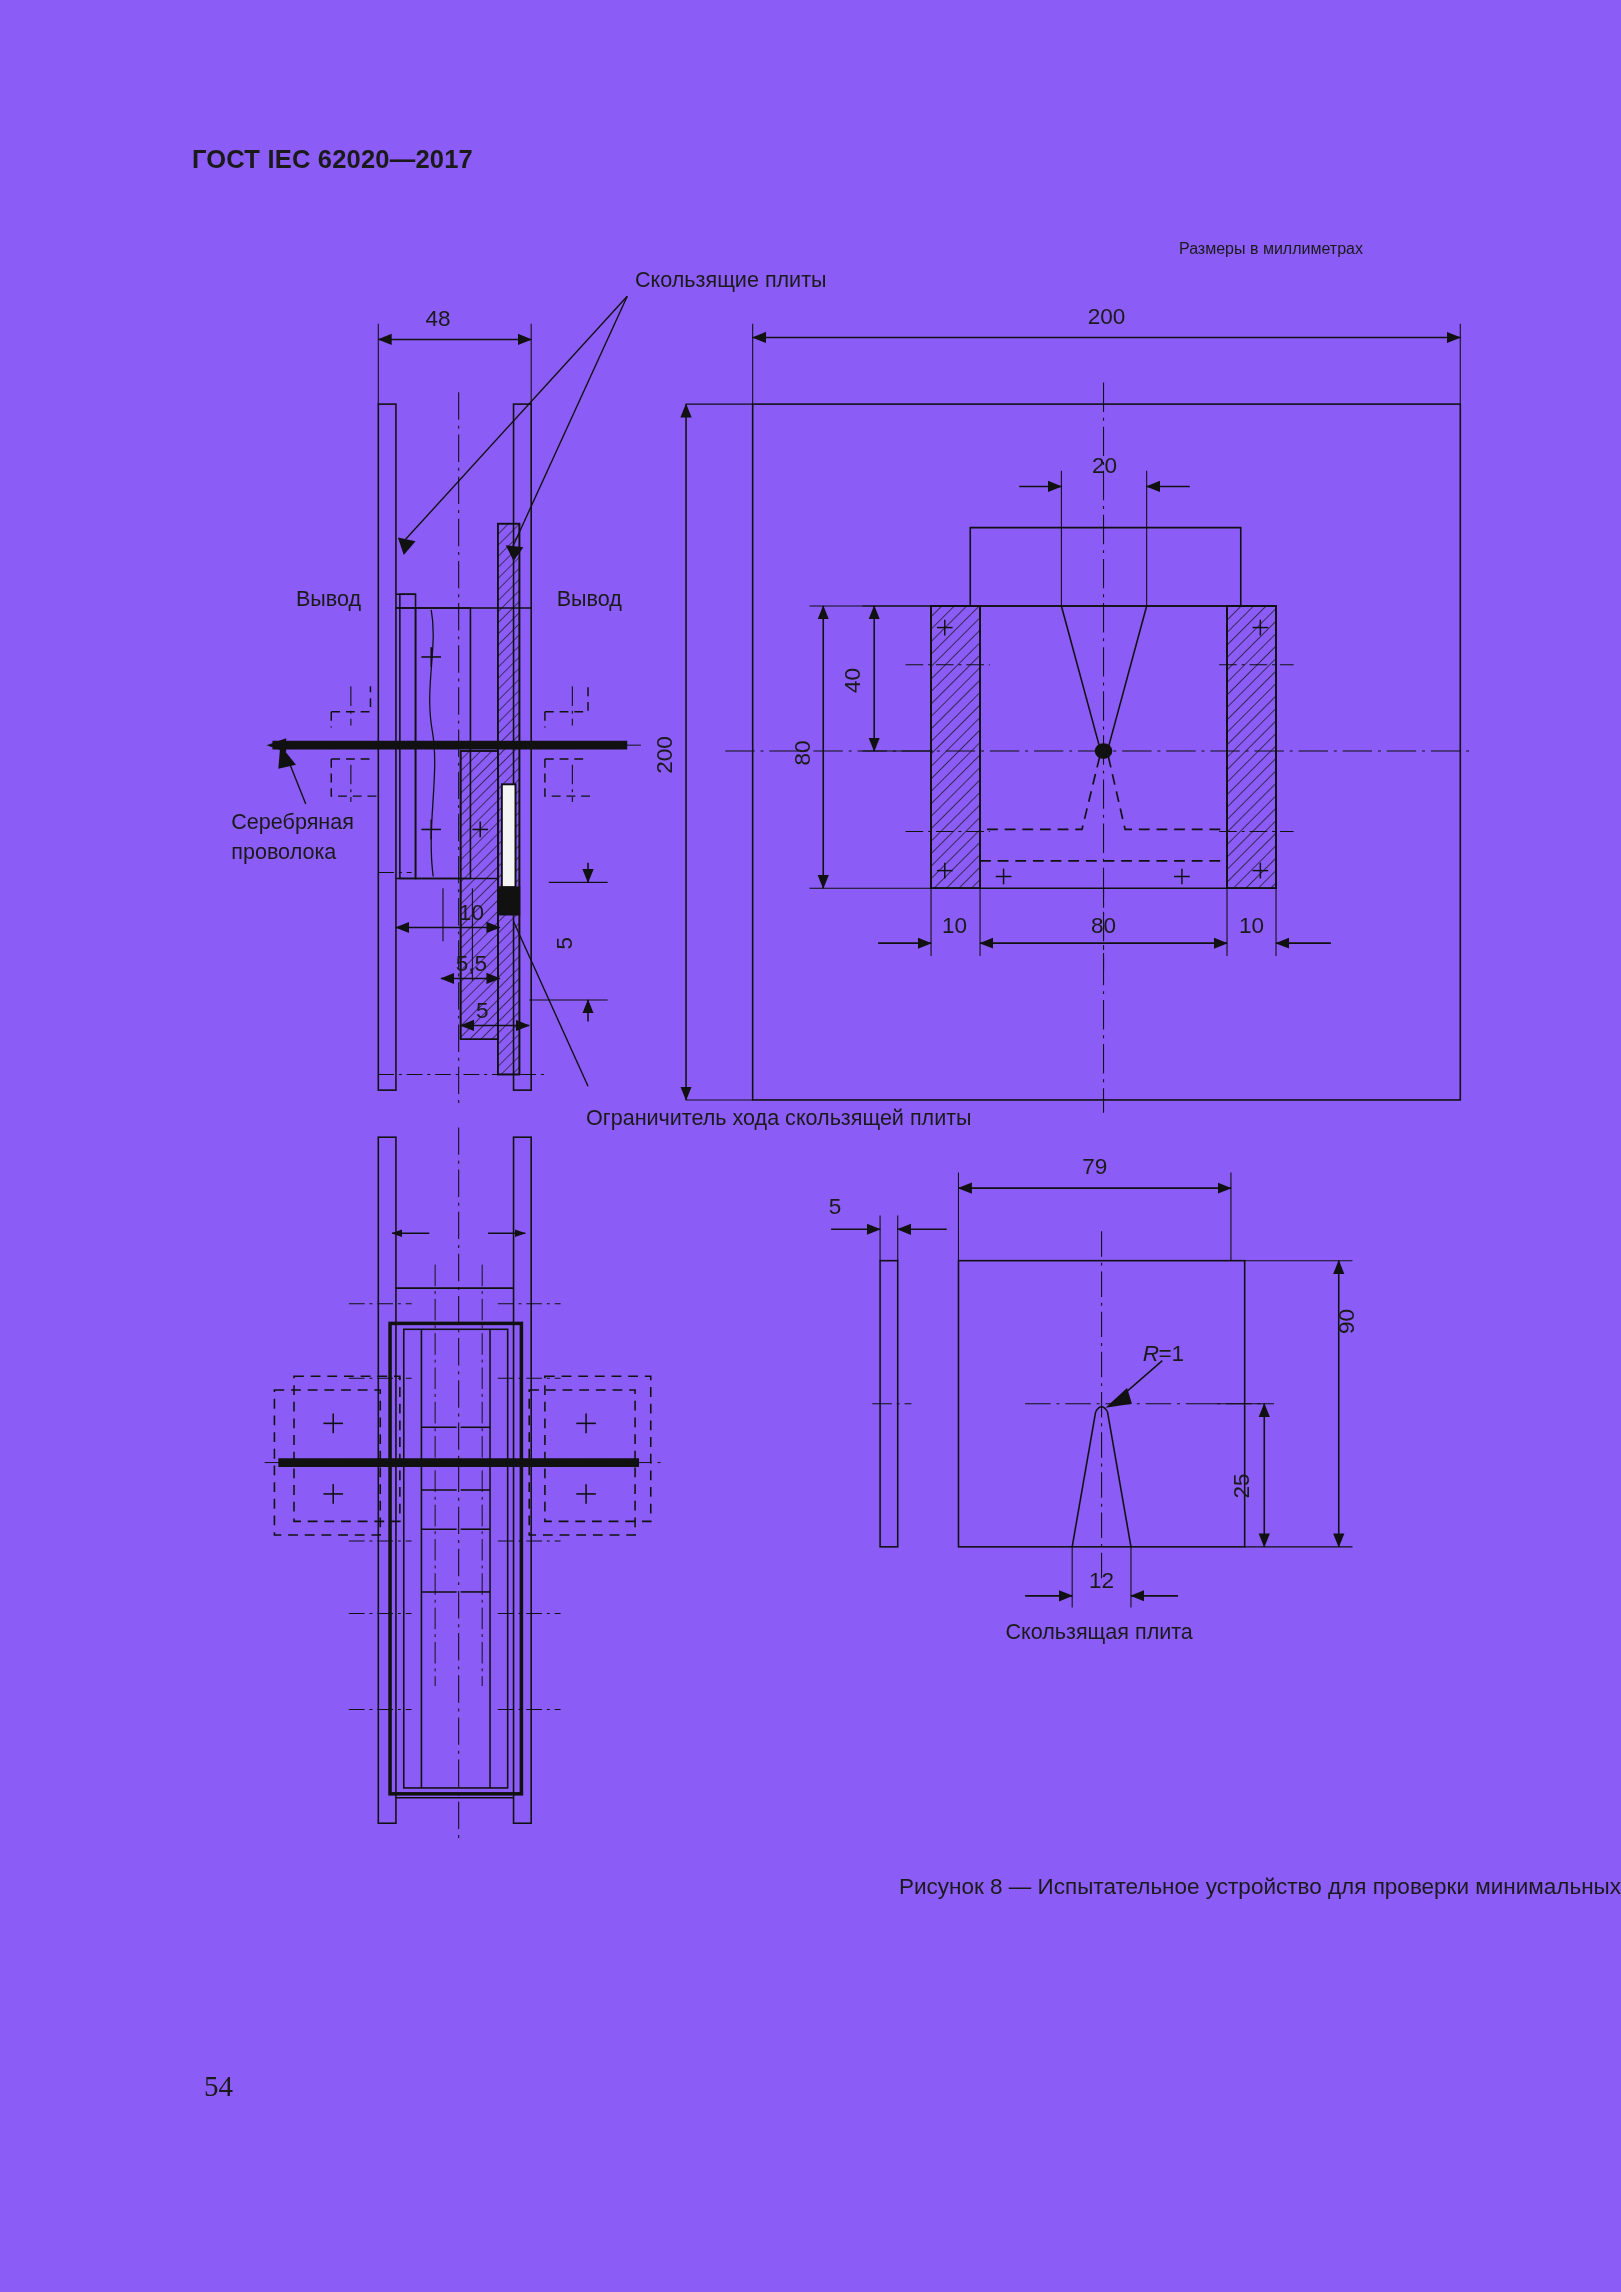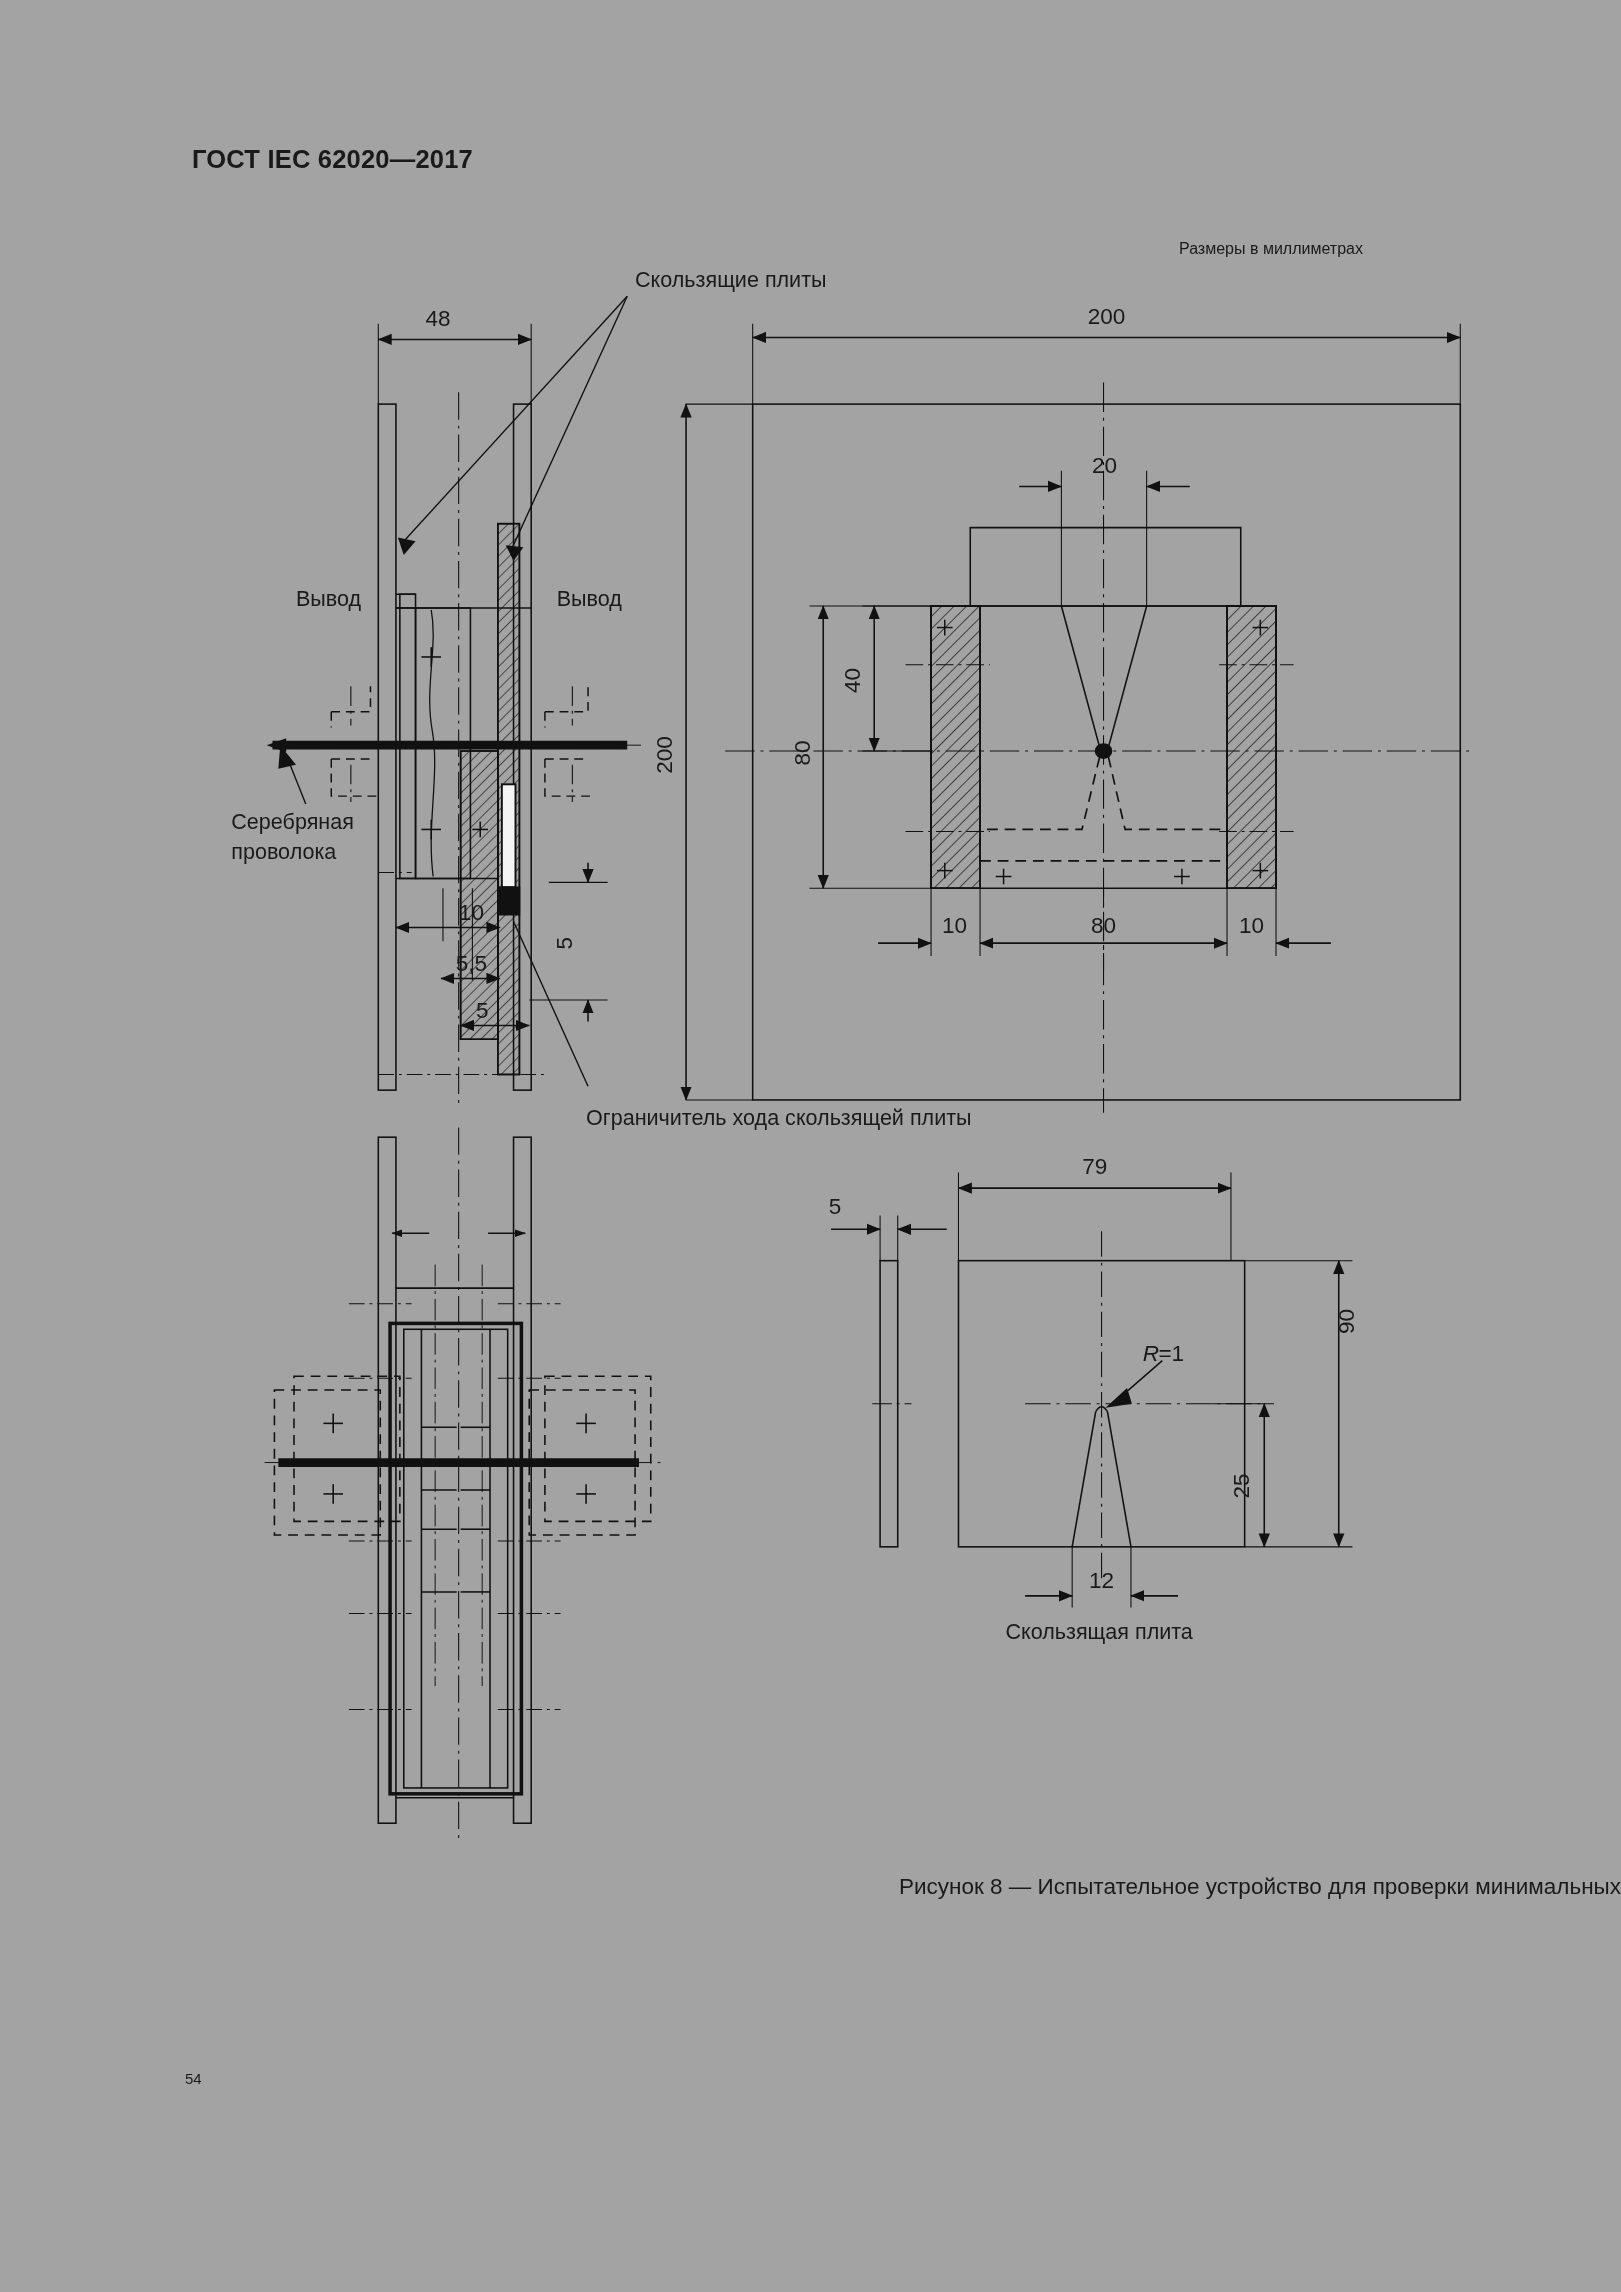--- a/index.html
+++ b/index.html
@@ -11,43 +11,44 @@
     width: 1621px;
     height: 2293px;
     position: relative;
     font-family: "Liberation Sans", sans-serif;
     color: #1a1a1a;
     overflow: hidden;
   }
   .page {
     position: absolute;
     inset: 0;
-    background: #a3a3a3;
+    background: #8b5cf6;
   }
   .hdr {
     position: absolute;
     left: 192px;
     top: 145px;
     font-size: 25.5px;
     font-weight: bold;
     letter-spacing: 0.2px;
     white-space: nowrap;
   }
   .units {
     position: absolute;
     left: 1179px;
     top: 240px;
     font-size: 16px;
     white-space: nowrap;
   }
   .pageno {
     position: absolute;
-    left: 185px;
+    left: 204px;
     top: 2070px;
-    font-size: 15px;
+    font-size: 29px;
+    font-family: Liberation Serif, serif;
   }
   .caption {
     position: absolute;
     left: 0;
     right: 0;
     top: 1870px;
     text-align: right;
     font-size: 22.5px;
     line-height: 33px;
   }

